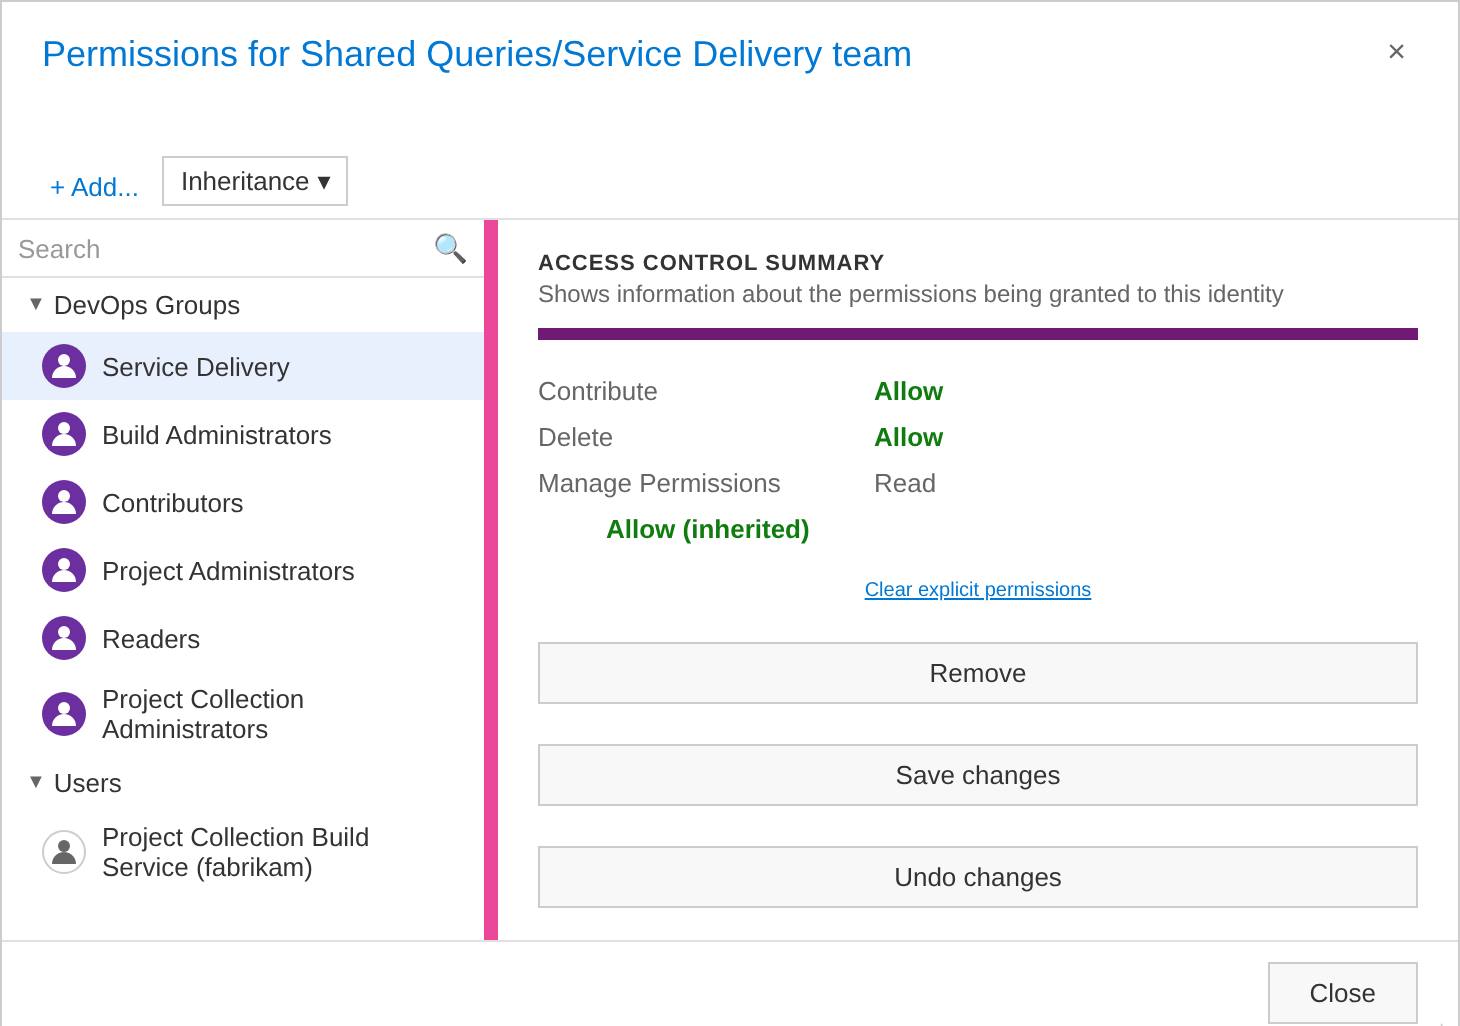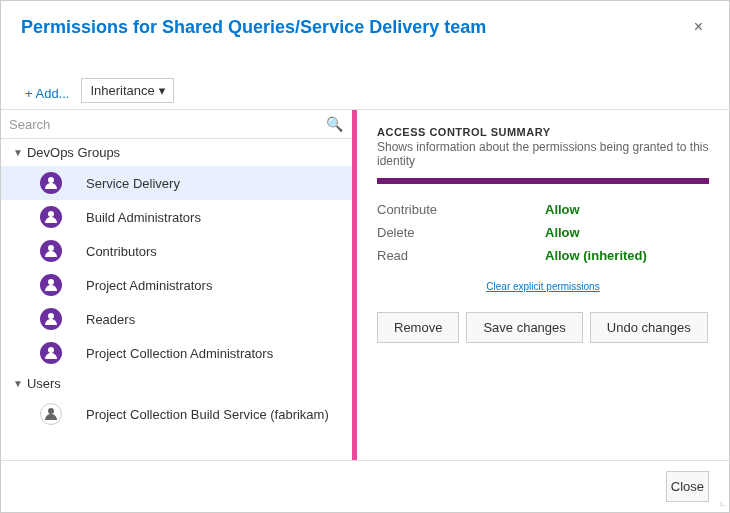--- a/index.html
+++ b/index.html
@@ -24,21 +24,21 @@
     }
     .dialog-header {
       display: flex;
       align-items: flex-start;
       justify-content: space-between;
       padding: 16px 20px 8px 20px;
       border-bottom: none;
     }
     .dialog-title {
       font-size: 18px;
-      font-weight: 700;
+      font-weight: 400;
       color: #0078d4;
     }
     .close-btn {
       background: none;
       border: none;
       cursor: pointer;
       font-size: 16px;
       color: #666;
       padding: 2px 6px;
       line-height: 1;
@@ -72,22 +72,22 @@
       padding: 4px 8px;
       border: 1px solid #ccc;
       margin-top: 26px;
     }
     .content-area {
       display: flex;
       flex: 1;
       border-top: 1px solid #e0e0e0;
     }
     .left-panel {
-      width: 356px;
-      border-right: 5px solid #ec4899;
+      width: 248px;
+      border-right: 7px solid #ec4899;
       display: flex;
       flex-direction: column;
     }
     .search-box {
       display: flex;
       align-items: center;
       padding: 6px 8px;
       border-bottom: 1px solid #e0e0e0;
       gap: 6px;
     }
@@ -112,23 +112,23 @@
       font-size: 13px;
       color: #333;
       cursor: pointer;
       gap: 4px;
     }
     .chevron { font-size: 10px; color: #666; }
     .group-label { font-weight: 400; }
     .list-item {
       display: flex;
       align-items: center;
-      padding: 6px 12px 6px 39px;
-      cursor: pointer;
-      gap: 24px;
+      padding: 6px 12px 6px 20px;
+      cursor: pointer;
+      gap: 8px;
       font-size: 13px;
       color: #333;
     }
     .list-item.selected { background: #e8f0fe; }
     .avatar {
       width: 22px;
       height: 22px;
       border-radius: 50%;
       background: #6b2fa0;
       display: flex;
@@ -176,35 +176,36 @@
       padding: 2px 0;
     }
     .perm-value {
       font-size: 13px;
       font-weight: 600;
       color: #333;
       padding: 2px 0;
     }
     .perm-value.allow { color: #107c10; }
     .perm-value.notset { color: #666; font-weight: 400; }
-    .perm-value.inherited { color: #107c10; }
+    .perm-value.inherited { color: #107c10; margin-left: 34px; }
     .clear-link {
       color: #0078d4;
       text-decoration: underline;
       cursor: pointer;
       font-size: 10px;
       background: none;
       border: none;
       padding: 0;
       margin-top: 4px;
     }
     .action-buttons {
       display: flex;
-      gap: 7px;
+      gap: 20px;
       margin-top: 8px;
+      flex-direction: column;
     }
     .btn {
       padding: 7px 16px;
       font-size: 13px;
       cursor: pointer;
       border: 1px solid #ccc;
       background: #f8f8f8;
       color: #333;
     }
     .btn-remove { }
@@ -212,21 +213,21 @@
     .btn-undo { background: #f8f8f8; }
     .dialog-footer {
       display: flex;
       justify-content: flex-end;
       align-items: center;
       padding: 10px 20px;
       border-top: 1px solid #e0e0e0;
       gap: 8px;
     }
     .btn-close {
-      padding: 7px 4px;
+      padding: 7px 20px;
       font-size: 13px;
       cursor: pointer;
       border: 1px solid #ccc;
       background: #f8f8f8;
       color: #333;
     }
     .resize-handle {
       position: absolute;
       bottom: 4px;
       right: 4px;
@@ -351,20 +352,21 @@
         <div class="acs-subtitle">Shows information about the permissions being granted to this identity</div>
       </div>
 
       <div class="permissions-table">
         <span class="perm-label">Contribute</span>
         <span class="perm-value allow">Allow</span>
 
         <span class="perm-label">Delete</span>
         <span class="perm-value allow">Allow</span>
 
+        <span class="perm-label">Manage Permissions</span>
 
         <span class="perm-label">Read</span>
         <span class="perm-value inherited">Allow (inherited)</span>
       </div>
 
       <button class="clear-link">Clear explicit permissions</button>
 
       <div class="action-buttons">
         <button class="btn btn-remove">Remove</button>
         <button class="btn btn-save">Save changes</button>

